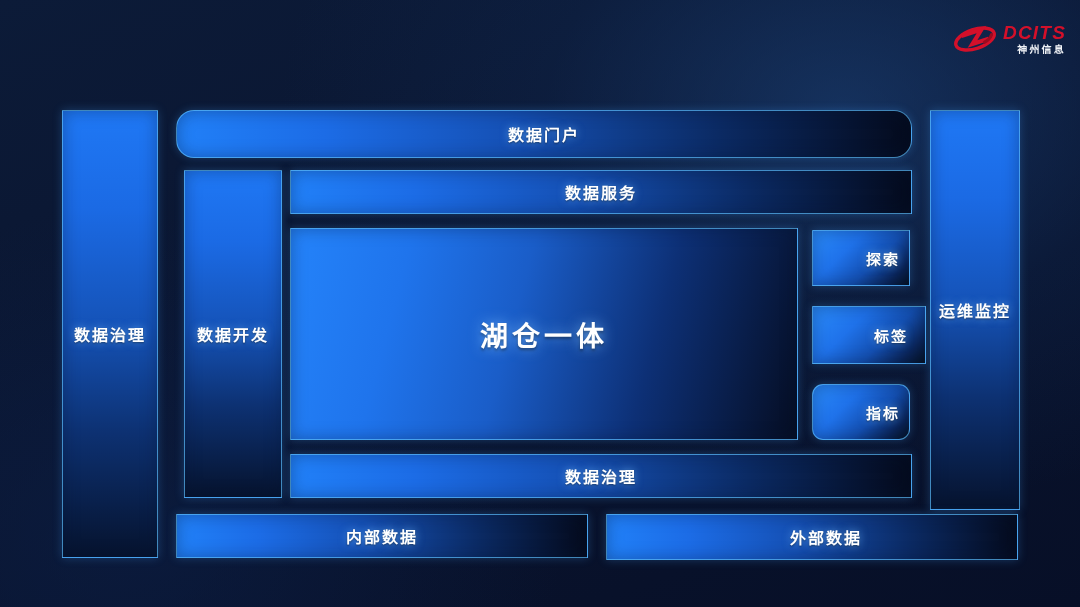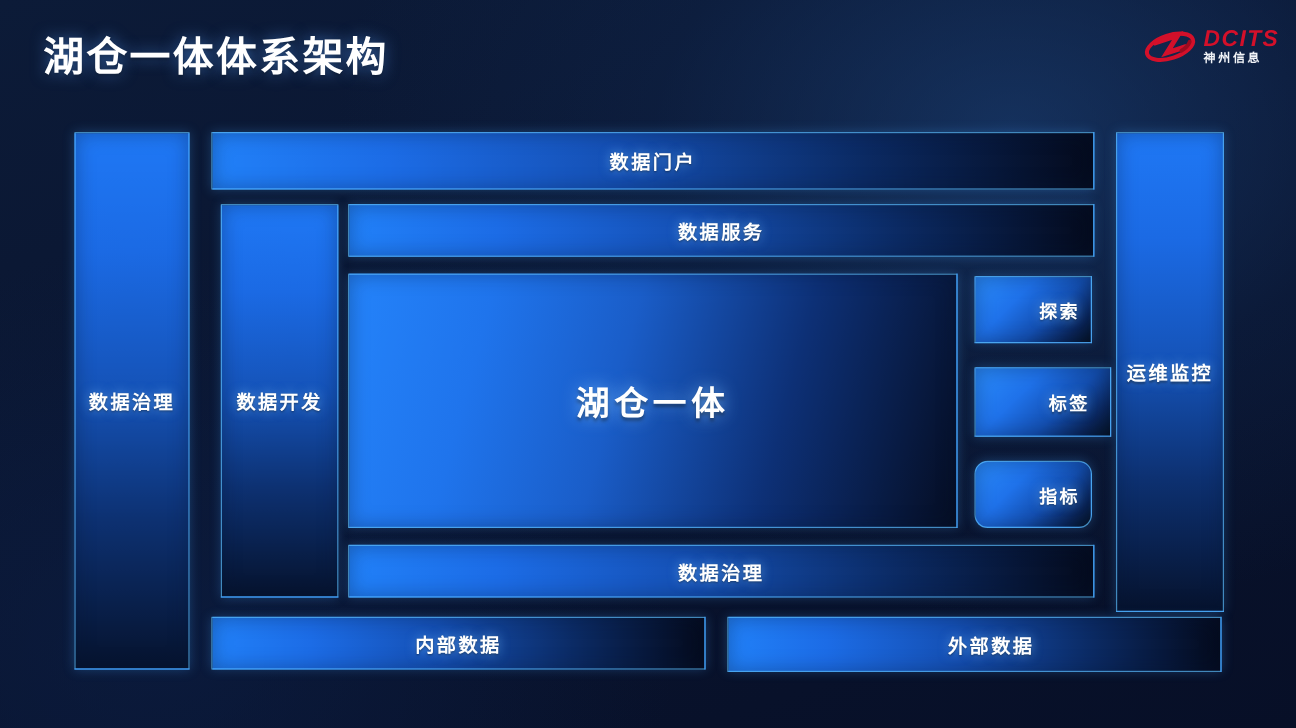--- a/index.html
+++ b/index.html
@@ -37,21 +37,21 @@
   .logo {
     position: absolute;
     right: 14px;
     top: 16px;
     display: flex;
     align-items: center;
     gap: 6px;
     height: 46px;
   }
   .logo-mark { width: 44px; height: 36px; display: block; }
-  .logo-text { display: flex; flex-direction: column; justify-content: center; line-height: 1; }
+  .logo-text { display: flex; flex-direction: column; justify-content: center; line-height: 1; text-align: right; }
   .logo-en {
     font-size: 19px;
     font-weight: bold;
     font-style: italic;
     color: #d3102a;
     letter-spacing: 1.2px;
   }
   .logo-cn {
     font-size: 10px;
     font-weight: bold;
@@ -88,21 +88,20 @@
 
   .label-lg { font-size: 28px; letter-spacing: 4px; text-shadow: 0 0 14px rgba(130,195,255,0.8), 0 2px 3px rgba(0,0,0,0.5); }
   .label-md { font-size: 16px; letter-spacing: 2px; }
   .label-sm { font-size: 15px; letter-spacing: 2px; padding-left: 44px; }
 </style>
 </head>
 <body>
 
 <div class="slide">
 
-  <div class="title">湖仓一体体系架构</div>
 
   <div class="logo">
     <svg class="logo-mark" viewBox="0 0 44 36">
       <g transform="rotate(-18 22 18)">
         <ellipse cx="22" cy="18" rx="20" ry="9.5" fill="none" stroke="#d3102a" stroke-width="3.4"></ellipse>
         <path d="M12 11 H31 L18 22 H33" fill="none" stroke="#d3102a" stroke-width="4.2" stroke-linecap="square"></path>
         <path d="M30 24 q6 -1 9 -5" fill="none" stroke="#9c0b1f" stroke-width="3.2" stroke-linecap="round"></path>
       </g>
     </svg>
     <div class="logo-text">
@@ -112,21 +111,21 @@
   </div>
 
   <div class="panel grad-v label-md" style="left:62px; top:110px; width:96px; height:448px;">
     <span>数据治理</span>
   </div>
 
   <div class="panel grad-v label-md" style="left:930px; top:110px; width:90px; height:400px;">
     <span>运维监控</span>
   </div>
 
-  <div class="panel grad-h label-md" style="left:176px; top:110px; width:736px; height:48px;">
+  <div class="panel grad-h label-md" style="left:176px; top:110px; width:736px; height:48px;border-radius:18px;">
     <span>数据门户</span>
   </div>
 
   <div class="panel grad-v label-md" style="left:184px; top:170px; width:98px; height:328px;">
     <span>数据开发</span>
   </div>
 
   <div class="panel grad-h label-md" style="left:290px; top:170px; width:622px; height:44px;">
     <span>数据服务</span>
   </div>

